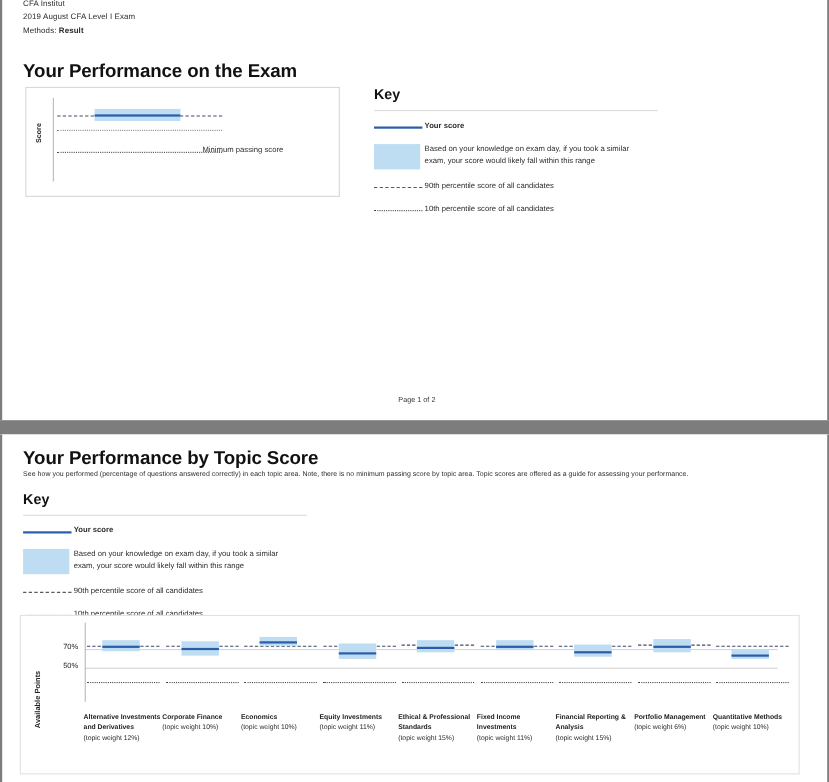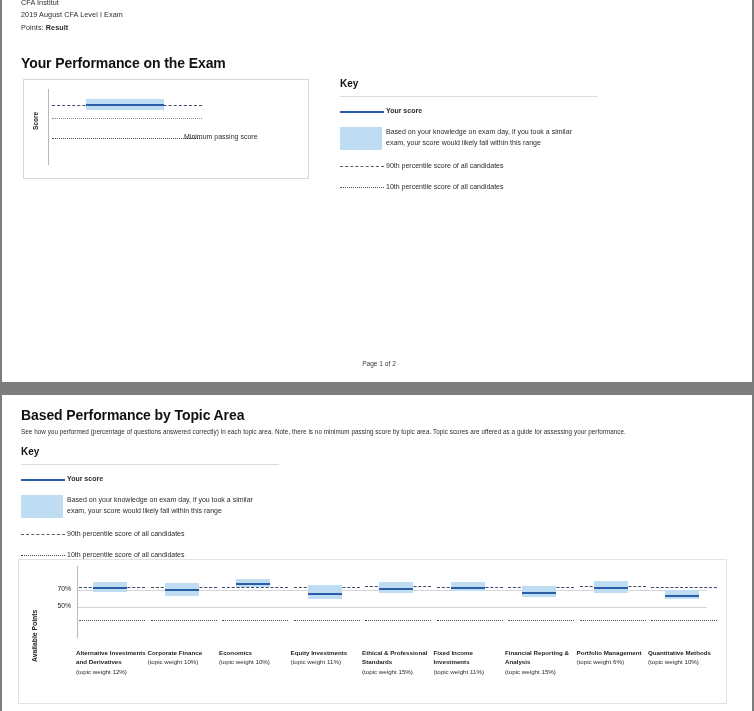--- a/index.html
+++ b/index.html
@@ -26,21 +26,21 @@
     position: absolute; left: 19px;
     font-size: 7.2px; color: #2b2b2b; letter-spacing: .1px; white-space: nowrap;
   }
   #hdr-org   { top: -2px; }
   #hdr-exam  { top: 10px; }
   #hdr-result{ top: 23px; }
   #hdr-result b { font-weight: bold; }
 
   .sec-title {
     position: absolute; left: 19px;
-    font-size: 14px; font-weight: bold; color: #111; letter-spacing: -.1px;
+    font-size: 17px; font-weight: bold; color: #111; letter-spacing: -.1px;
   }
   #p1-title { top: 55px; }
 
   
   #score-box {
     position: absolute; left: 21px; top: 79px;
     width: 286px; height: 100px;
     border: 1px solid #d8d8d8; background: #fff;
   }
   #score-ylabel {
@@ -72,21 +72,21 @@
     position: absolute; left: 62px; top: 24px; width: 78px; height: 0;
     border-top: 2.1px solid #2a5ca8;
   }
   #score-minlabel {
     position: absolute; left: 160px; top: 53px;
     font-size: 7px; color: #2b2b2b; white-space: nowrap;
   }
 
   
   #key1 { position: absolute; left: 338px; top: 78px; width: 265px; }
-  .key-title { font-size: 10px; font-weight: bold; color: #111; }
+  .key-title { font-size: 13px; font-weight: bold; color: #111; }
   .key-rule { margin-top: 7px; height: 1px; background: #dcdcdc; width: 258px; }
   .key-row { position: relative; display: flex; align-items: flex-start; margin-top: 9px; }
   .key-mark { width: 46px; flex: 0 0 46px; position: relative; height: 12px; }
   .key-text { font-size: 7px; color: #2b2b2b; line-height: 1.55; }
   .key-text.b { font-weight: bold; }
   .mk-solid { position: absolute; left: 0; top: 5px; width: 44px; height: 0; border-top: 2.1px solid #2a5ca8; }
   .mk-swatch { position: absolute; left: 0; top: 0; width: 42px; height: 23px; background: #bedcf2; }
   .mk-dash { position: absolute; left: 0; top: 5px; width: 44px; height: 0; border-top: 1.6px dashed #5a5a5a; }
   .mk-dot  { position: absolute; left: 0; top: 5px; width: 44px; height: 0; border-top: 1.6px dotted #4a4a4a; }
   .key-row.swatch-row .key-mark { height: 25px; }
@@ -159,21 +159,21 @@
 </head>
 <body>
 
 <div class="page-wrap">
 
   <div id="page1">
     <div class="pg-inner">
 
       <div class="hdr-line" id="hdr-org">CFA Institut</div>
       <div class="hdr-line" id="hdr-exam">2019 August CFA Level I Exam</div>
-      <div class="hdr-line" id="hdr-result"><span>Points:</span> <b>Result</b></div>
+      <div class="hdr-line" id="hdr-result"><span>Methods:</span> <b>Result</b></div>
 
       <div class="sec-title" id="p1-title">Your Performance on the Exam</div>
 
       <div id="score-box">
         <div id="score-ylabel">Score</div>
         <div id="score-axis"></div>
         <div class="line-90" id="score-90"></div>
         <div class="line-min" id="score-min"></div>
         <div class="line-10" id="score-10"></div>
         <div id="score-band"></div>
@@ -216,21 +216,21 @@
 
       <div id="page-footer">Page 1 of 2</div>
     </div>
   </div>
 
   <div id="page-gap"></div>
 
   <div id="page2">
     <div class="pg-inner">
 
-      <div class="sec-title" id="p2-title">Based Performance by Topic Area</div>
+      <div class="sec-title" id="p2-title">Your Performance by Topic Score</div>
       <div id="p2-desc">See how you performed (percentage of questions answered correctly) in each topic area. Note, there is no minimum passing score by topic area. Topic scores are offered as a guide for assessing your performance.</div>
 
       <div id="key2">
         <div class="key-title">Key</div>
         <div class="key-rule"></div>
 
         <div class="key-row">
           <div class="key-mark">
               <span class="mk-solid"></span>
             </div>

